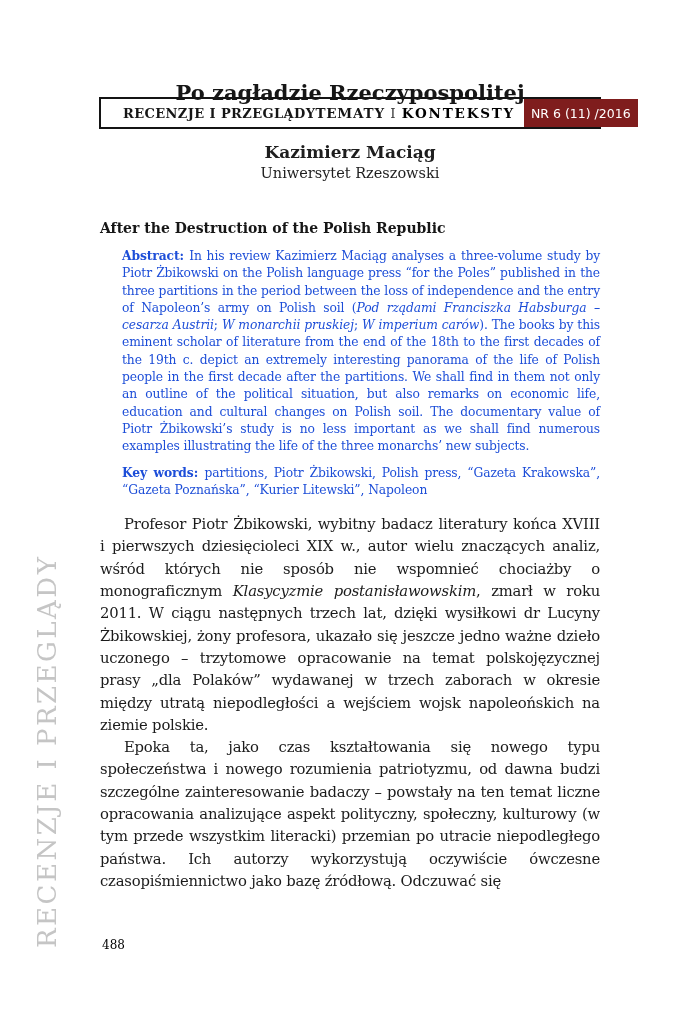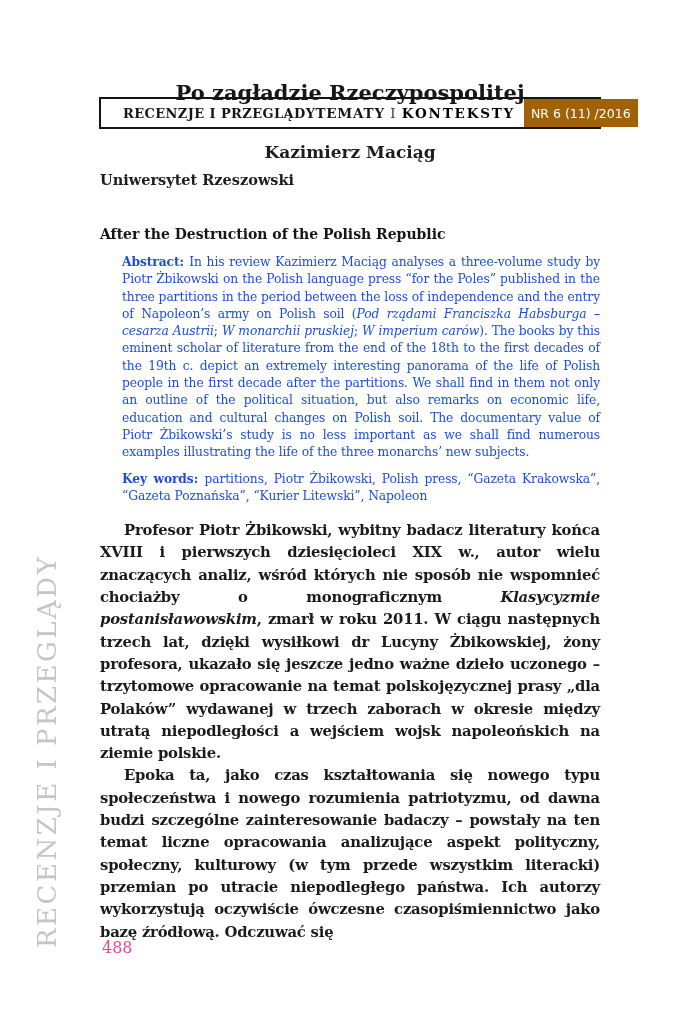--- a/index.html
+++ b/index.html
@@ -20,57 +20,57 @@
   .h-left{
     margin-left:22px;font-size:13px;font-weight:bold;letter-spacing:.4px;
     white-space:nowrap;color:#161616;
   }
   .h-journal{margin-left:auto;white-space:nowrap;font-size:13.5px;color:#161616;}
   .h-journal .jb{font-weight:bold;letter-spacing:.8px;}
   .h-journal .jsep{font-weight:normal;letter-spacing:1px;color:#3a3a3a;}
   .h-journal .jl{font-weight:bold;letter-spacing:1.8px;color:#000000;}
   .h-issue{
     margin-left:9px;height:100%;display:flex;align-items:center;
-    background:#a16207;color:#ffffff;
+    background:#7f1d1d;color:#ffffff;
     font-family:"DejaVu Sans","Liberation Sans",sans-serif;
     font-size:12.5px;padding:0 7px;white-space:nowrap;
   }
   
   .content{position:absolute;left:100px;top:0;width:500px;}
   .title{
     margin:80px 0 0 0;text-align:center;
     font-size:21px;font-weight:bold;line-height:26px;color:#161616;
   }
   .author{margin-top:36px;text-align:center;font-size:17px;font-weight:bold;line-height:20px;}
-  .affiliation{margin-top:8px;font-size:14.5px;line-height:19px;font-weight:bold;}
+  .affiliation{margin-top:2px;text-align:center;font-size:14.5px;line-height:19px;}
   .h2{
     margin:36px 0 0 0;text-align:left;
     font-size:14px;font-weight:bold;line-height:18px;color:#161616;
   }
   .small-block{
     margin:10px 0 0 0;padding-left:22px;
     font-size:12.3px;line-height:17.3px;letter-spacing:-0.1px;
     text-align:justify;color:#1d4ed8;
   }
   .small-block.kw{margin-top:8px;}
-  .body-text{margin-top:14px;font-weight:bold;}
+  .body-text{margin-top:14px;}
   .body-text p{
     margin:0;text-indent:24px;text-align:justify;
     font-size:14.8px;line-height:22.3px;letter-spacing:-0.2px;color:#1b1b1b;
   }
   
   .vertical-label{
     position:absolute;left:32px;top:948px;width:372px;
     transform:rotate(-90deg);transform-origin:0 0;
     font-size:26px;letter-spacing:2.5px;color:#c5c5c5;
     white-space:nowrap;font-weight:normal;
   }
   .pagenum{
     position:absolute;left:102px;top:938px;
-    font-size:16px;color:#ec4899;
+    font-size:12px;color:#000000;
   }
 </style>
 </head>
 <body>
 
 <div class="page">
 
   <div class="vertical-label">RECENZJE I PRZEGLĄDY</div>
 
   <div class="header">

